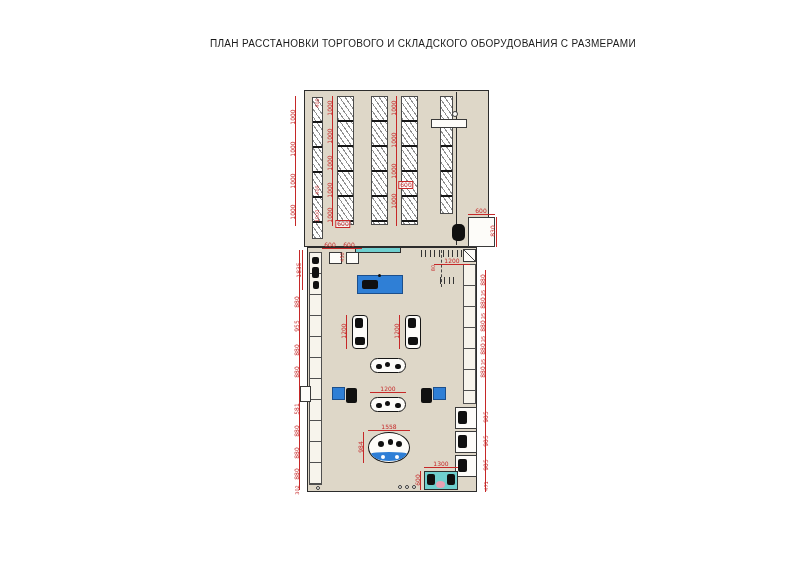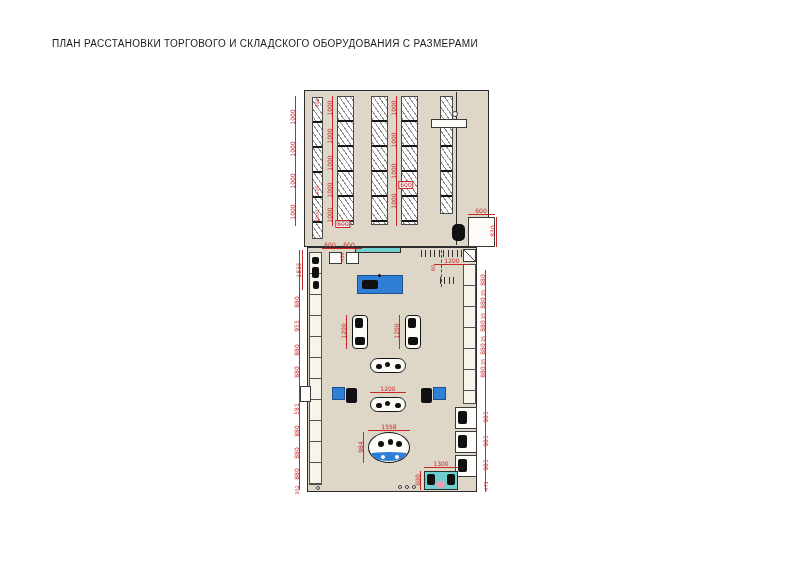--- a/index.html
+++ b/index.html
@@ -1,19 +1,19 @@
 <!DOCTYPE html>
 <html style="--dimension: #c62828; --floor: #ded7c8; --wall: #2c2c2c; --furniture_blue: #2f7fd6; --teal: #6fcfcf; --pink: #e8a0b4; --watermark_gray: #c9c9c9;"><head>
 <meta charset="utf-8">
 <style>
   html,body{margin:0;padding:0;background:#fff;}
   .page{position:relative;width:794px;height:561px;background:#fff;overflow:hidden;
         font-family:"Liberation Sans","DejaVu Sans",sans-serif;}
   .title{position:absolute;top:38px;left:0;width:100%;box-sizing:border-box;padding-left:52px;
-         font-size:10px;letter-spacing:.3px;color:#1a1a1a;font-weight:400;}
+         text-align:center;font-size:10px;letter-spacing:.3px;color:#1a1a1a;font-weight:400;}
   .abs{position:absolute;box-sizing:border-box;}
   .wallbox{border:1.5px solid var(--wall,#2c2c2c);background:var(--floor,#ded7c8);}
   .rack{border:1px solid #4a4a4a;background-color:#fff;
         background-image:
           repeating-linear-gradient(180deg, rgba(0,0,0,0) 0 23px, #161616 23px 25px),
           repeating-linear-gradient(55deg, #ffffff 0 1.5px, #8f8f8f 1.5px 2.5px, #ffffff 2.5px 4.5px);}
   .fixcol{border:1px solid #4f4f4f;
         background:repeating-linear-gradient(180deg,#f7f4ec 0 20px, #4f4f4f 20px 21px);}
   .whitebox{background:#fdfcf9;border:1px solid #3a3a3a;}
   .blk{background:#101010;border-radius:2px;}

